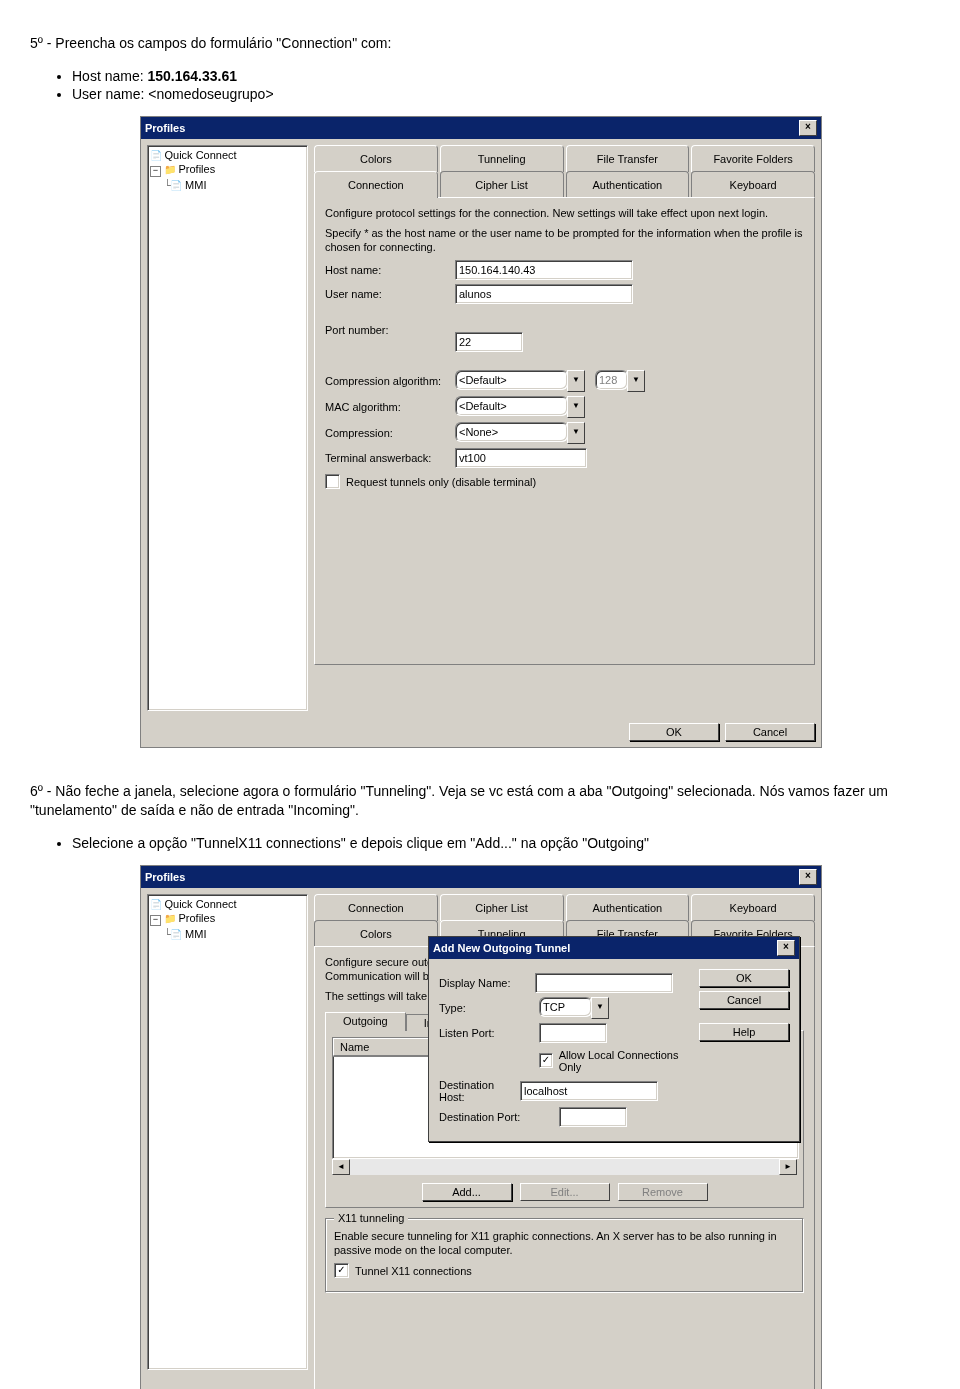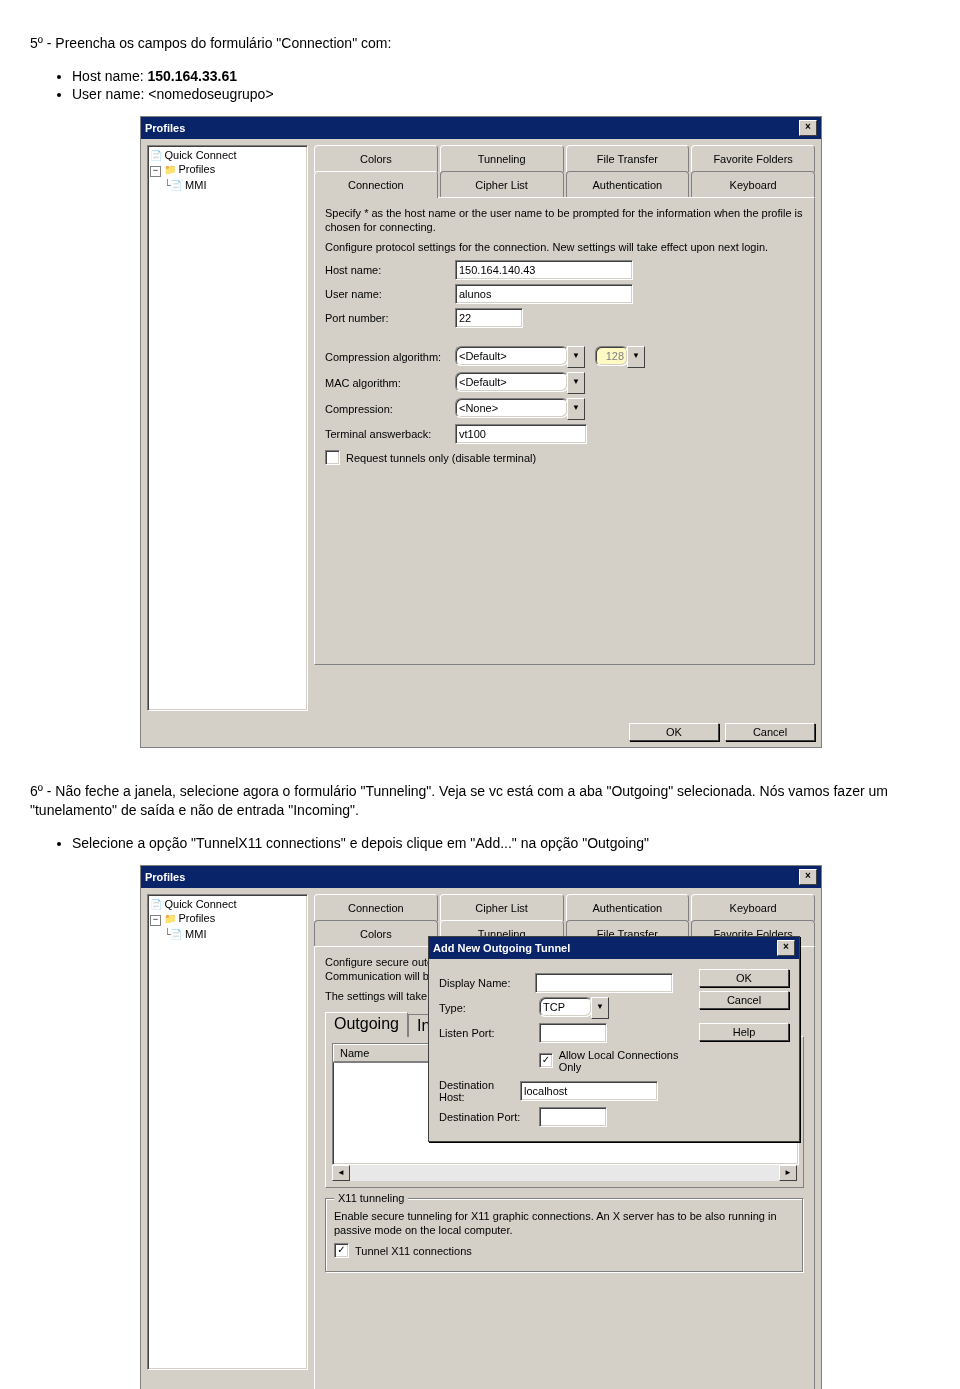--- a/index.html
+++ b/index.html
@@ -148,21 +148,21 @@
     height: 20px;
     background: #d4d0c8;
     border: 1px solid #fff;
     border-right-color: #404040;
     border-bottom-color: #404040;
     text-align: center;
     font-size: 8px;
     line-height: 18px;
     margin-left: -1px;
   }
-  .disabled .textbox { background: #fef9c3; color: #808080; text-align: right; }
+  .disabled .textbox { background: #ffffff; color: #808080; }
   .checkbox-row {
     display: flex;
     align-items: center;
     margin: 6px 0;
   }
   .cbox {
     width: 13px;
     height: 13px;
     background: #fff;
     border: 1px solid #808080;
@@ -195,22 +195,22 @@
   .sub-tabs {
     display: flex;
     gap: 0;
     margin-top: 8px;
     margin-bottom: -1px;
   }
   .sub-tab {
     border: 1px solid #fff;
     border-right-color: #808080;
     border-bottom: none;
-    padding: 2px 8px;
-    font-size: 16px;
+    padding: 2px 17px;
+    font-size: 11px;
     background: #d4d0c8;
   }
   .sub-tab.inactive {
     border: 1px solid #808080;
     border-bottom: none;
     margin-top: 2px;
   }
   .listbox {
     background: #fff;
     border: 1px solid #808080;
@@ -318,34 +318,34 @@
         <div class="tab back">File Transfer</div>
         <div class="tab back">Favorite Folders</div>
       </div>
       <div class="tabs-row">
         <div class="tab active">Connection</div>
         <div class="tab">Cipher List</div>
         <div class="tab">Authentication</div>
         <div class="tab">Keyboard</div>
       </div>
       <div class="tab-content">
+        <div class="desc">Configure protocol settings for the connection. New settings will take effect upon next login.</div>
         <div class="desc">Specify * as the host name or the user name to be prompted for the information when the profile is chosen for connecting.</div>
-        <div class="desc">Configure protocol settings for the connection. New settings will take effect upon next login.</div>
 
         <div class="field-row">
           <label>Host name:</label>
           <div class="textbox" style="width:170px;">150.164.140.43</div>
         </div>
         <div class="field-row">
           <label>User name:</label>
           <div class="textbox" style="width:170px;">alunos</div>
         </div>
         <div class="field-row">
           <label>Port number:</label>
-          <div class="textbox" style="width:60px;">22</div>
+          <div class="textbox" style="width:60px;margin-top:24px;">22</div>
         </div>
 
         <div style="height:10px;"></div>
 
         <div class="field-row">
           <label>Compression algorithm:</label>
           <div class="combo" style="width:130px;">
             <div class="textbox">&lt;Default&gt;</div>
             <div class="drop">▼</div>
           </div>
@@ -430,20 +430,25 @@
             <div class="list-header">
               <div style="width:100px;">Name</div>
               <div style="flex:1;">L</div>
             </div>
           </div>
           <div class="hscroll">
             <div class="arr">◄</div>
             <div class="track"></div>
             <div class="arr">►</div>
           </div>
+          <div style="display:flex;justify-content:center;gap:8px;margin-top:8px;">
+            <div class="btn">Add...</div>
+            <div class="btn disabled">Edit...</div>
+            <div class="btn disabled">Remove</div>
+          </div>
         </div>
 
         <div class="groupbox">
           <div class="legend">X11 tunneling</div>
           <div class="desc">Enable secure tunneling for X11 graphic connections. An X server has to be also running in passive mode on the local computer.</div>
           <div class="checkbox-row">
             <div class="cbox">✓</div>
             <span>Tunnel X11 connections</span>
           </div>
         </div>
@@ -473,21 +478,21 @@
             </div>
             <div class="checkbox-row" style="margin-left:100px;">
               <div class="cbox">✓</div>
               <span>Allow Local Connections Only</span>
             </div>
             <div class="field-row">
               <label style="width:81px;">Destination Host:</label>
               <div class="textbox" style="width:130px;">localhost</div>
             </div>
             <div class="field-row">
-              <label style="width:100px;">Destination Port:</label>
+              <label style="width:120px;">Destination Port:</label>
               <div class="textbox" style="width:60px;"></div>
             </div>
           </div>
           <div class="overlay-btns">
             <div class="btn">OK</div>
             <div class="btn">Cancel</div>
             <div style="height:6px;"></div>
             <div class="btn">Help</div>
           </div>
         </div>

